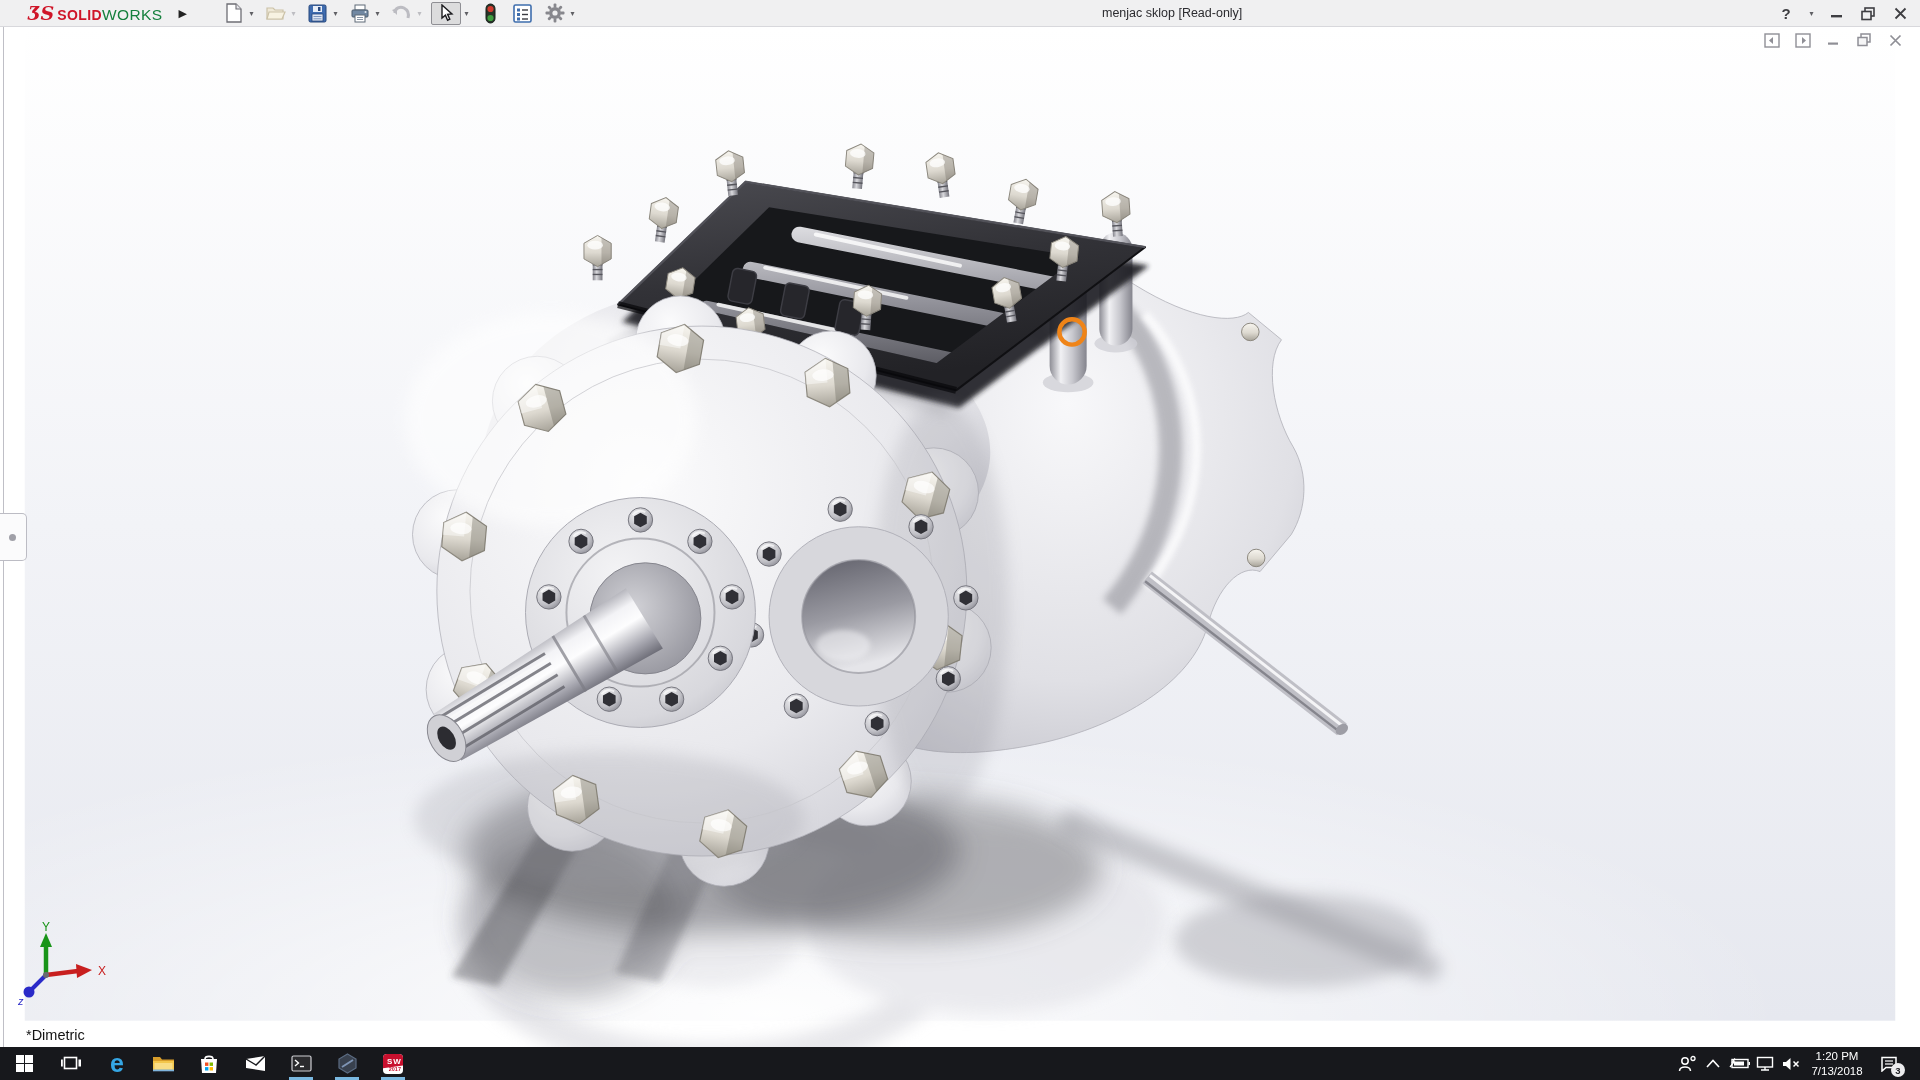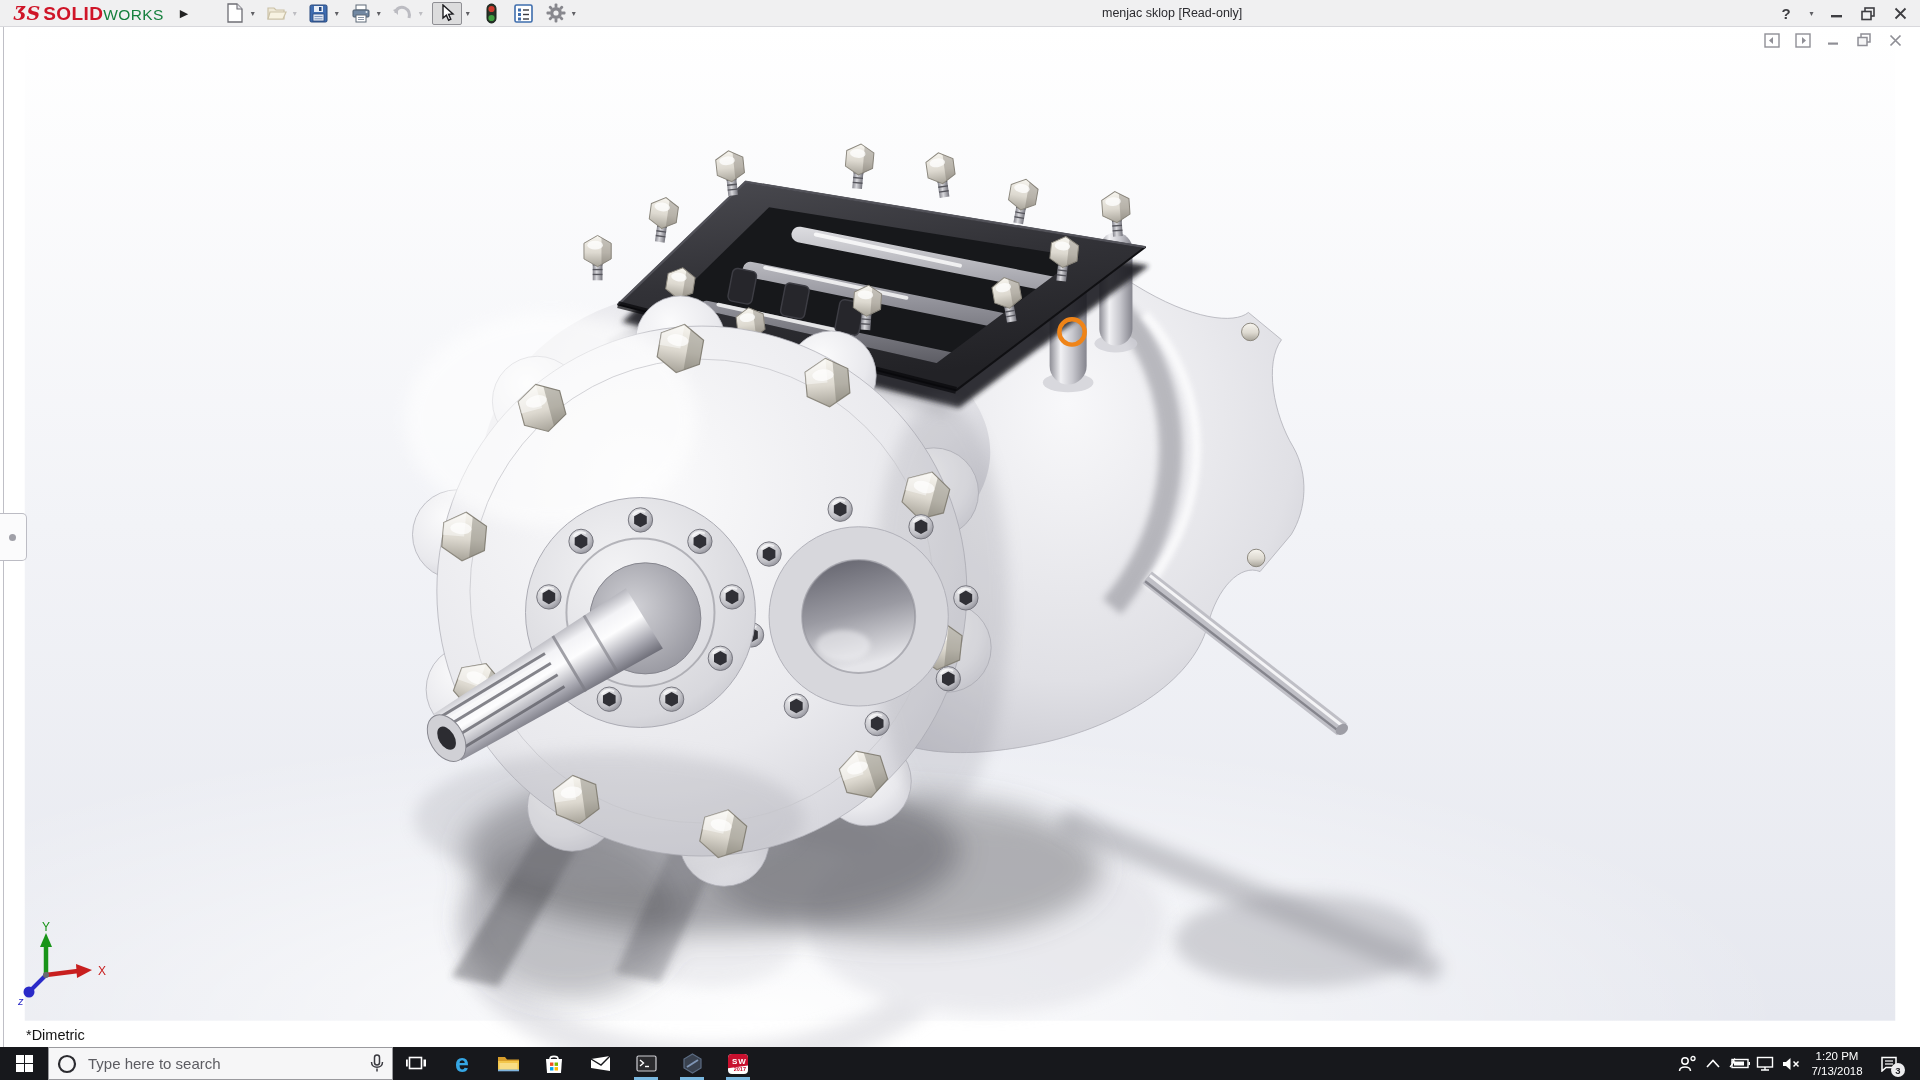--- a/index.html
+++ b/index.html
@@ -1,23 +1,23 @@
 <!DOCTYPE html>
 <html><head>
 <meta charset="utf-8">
 <style>
   html,body{margin:0;padding:0;width:1920px;height:1080px;overflow:hidden;
     font-family:"Liberation Sans","DejaVu Sans",sans-serif;background:#e9ebf1;}
   *{box-sizing:border-box;}
   
   .titlebar{position:absolute;left:0;top:0;width:1920px;height:27px;background:#f0f0f1;
     border-bottom:1px solid #d8d8dc;display:flex;align-items:center;z-index:30;}
-  .brand{display:flex;align-items:baseline;padding-left:14px;white-space:nowrap;}
+  .brand{display:flex;align-items:baseline;padding-left:28px;white-space:nowrap;}
   .logo-mark{font-family:"DejaVu Serif",serif;font-style:italic;font-weight:bold;font-size:19px;color:#cf1528;margin-right:3px;}
-  .brand-bold{font-weight:bold;font-size:19px;color:#cf1528;letter-spacing:.4px;}
+  .brand-bold{font-weight:bold;font-size:14px;color:#cf1528;letter-spacing:.4px;}
   .brand-light{font-weight:normal;font-size:15.5px;color:#15803d;letter-spacing:.4px;}
   .expand-btn{margin-left:16px;font-size:11px;color:#222;cursor:pointer;}
   .toolbar{display:flex;align-items:center;margin-left:34px;height:27px;}
   .tgroup{display:flex;align-items:center;margin-right:7px;}
   .tbtn{width:25px;height:23px;display:flex;align-items:center;justify-content:center;}
   .tbtn.boxed{background:#dcdcdd;border:1px solid #8f8f94;border-radius:2px;width:30px;}
   .caret{font-size:8px;color:#5f5f64;margin-left:1px;width:9px;text-align:center;}
   .caret.dis{color:#bdbdc2;}
   .doc-title{position:absolute;left:1102px;top:0;height:30px;line-height:27px;
     font-size:12.5px;color:#2b2b2f;}
@@ -549,31 +549,20 @@
 <div class="taskbar">
   <div class="start">
     <svg width="17" height="17" viewBox="0 0 17 17">
       <rect x="0" y="0" width="8" height="8" fill="#fff"></rect>
         <rect x="9" y="0" width="8" height="8" fill="#fff"></rect>
       <rect x="0" y="9" width="8" height="8" fill="#fff"></rect>
         <rect x="9" y="9" width="8" height="8" fill="#fff"></rect>
     </svg>
   </div>
 
-  <div class="searchbox">
-    <svg width="20" height="20" viewBox="0 0 20 20" style="margin-right:9px">
-      <circle cx="10" cy="10" r="8" fill="none" stroke="#2b2b30" stroke-width="2.2"></circle>
-    </svg>
-    <input type="text" placeholder="Type here to search" style="">
-    <svg width="14" height="19" viewBox="0 0 14 19">
-      <rect x="4.5" y="1" width="5" height="10" rx="2.5" fill="none" stroke="#3a3a40" stroke-width="1.5"></rect>
-      <path d="M1.5 8 C1.5 15 12.5 15 12.5 8" fill="none" stroke="#3a3a40" stroke-width="1.5"></path>
-      <line x1="7" y1="14.5" x2="7" y2="17.5" stroke="#3a3a40" stroke-width="1.5"></line>
-    </svg>
-  </div>
 
   <div class="tb-icon">
     <svg width="21" height="17" viewBox="0 0 21 17">
       <rect x="3.5" y="2.5" width="12" height="11" fill="none" stroke="#fff" stroke-width="1.6"></rect>
       <rect x="17.5" y="4.5" width="2.5" height="7" fill="#fff"></rect>
       <rect x="0" y="4.5" width="1.8" height="7" fill="#fff"></rect>
     </svg>
   </div>
   <div class="tb-icon">
     <span class="edge-glyph">e</span>

